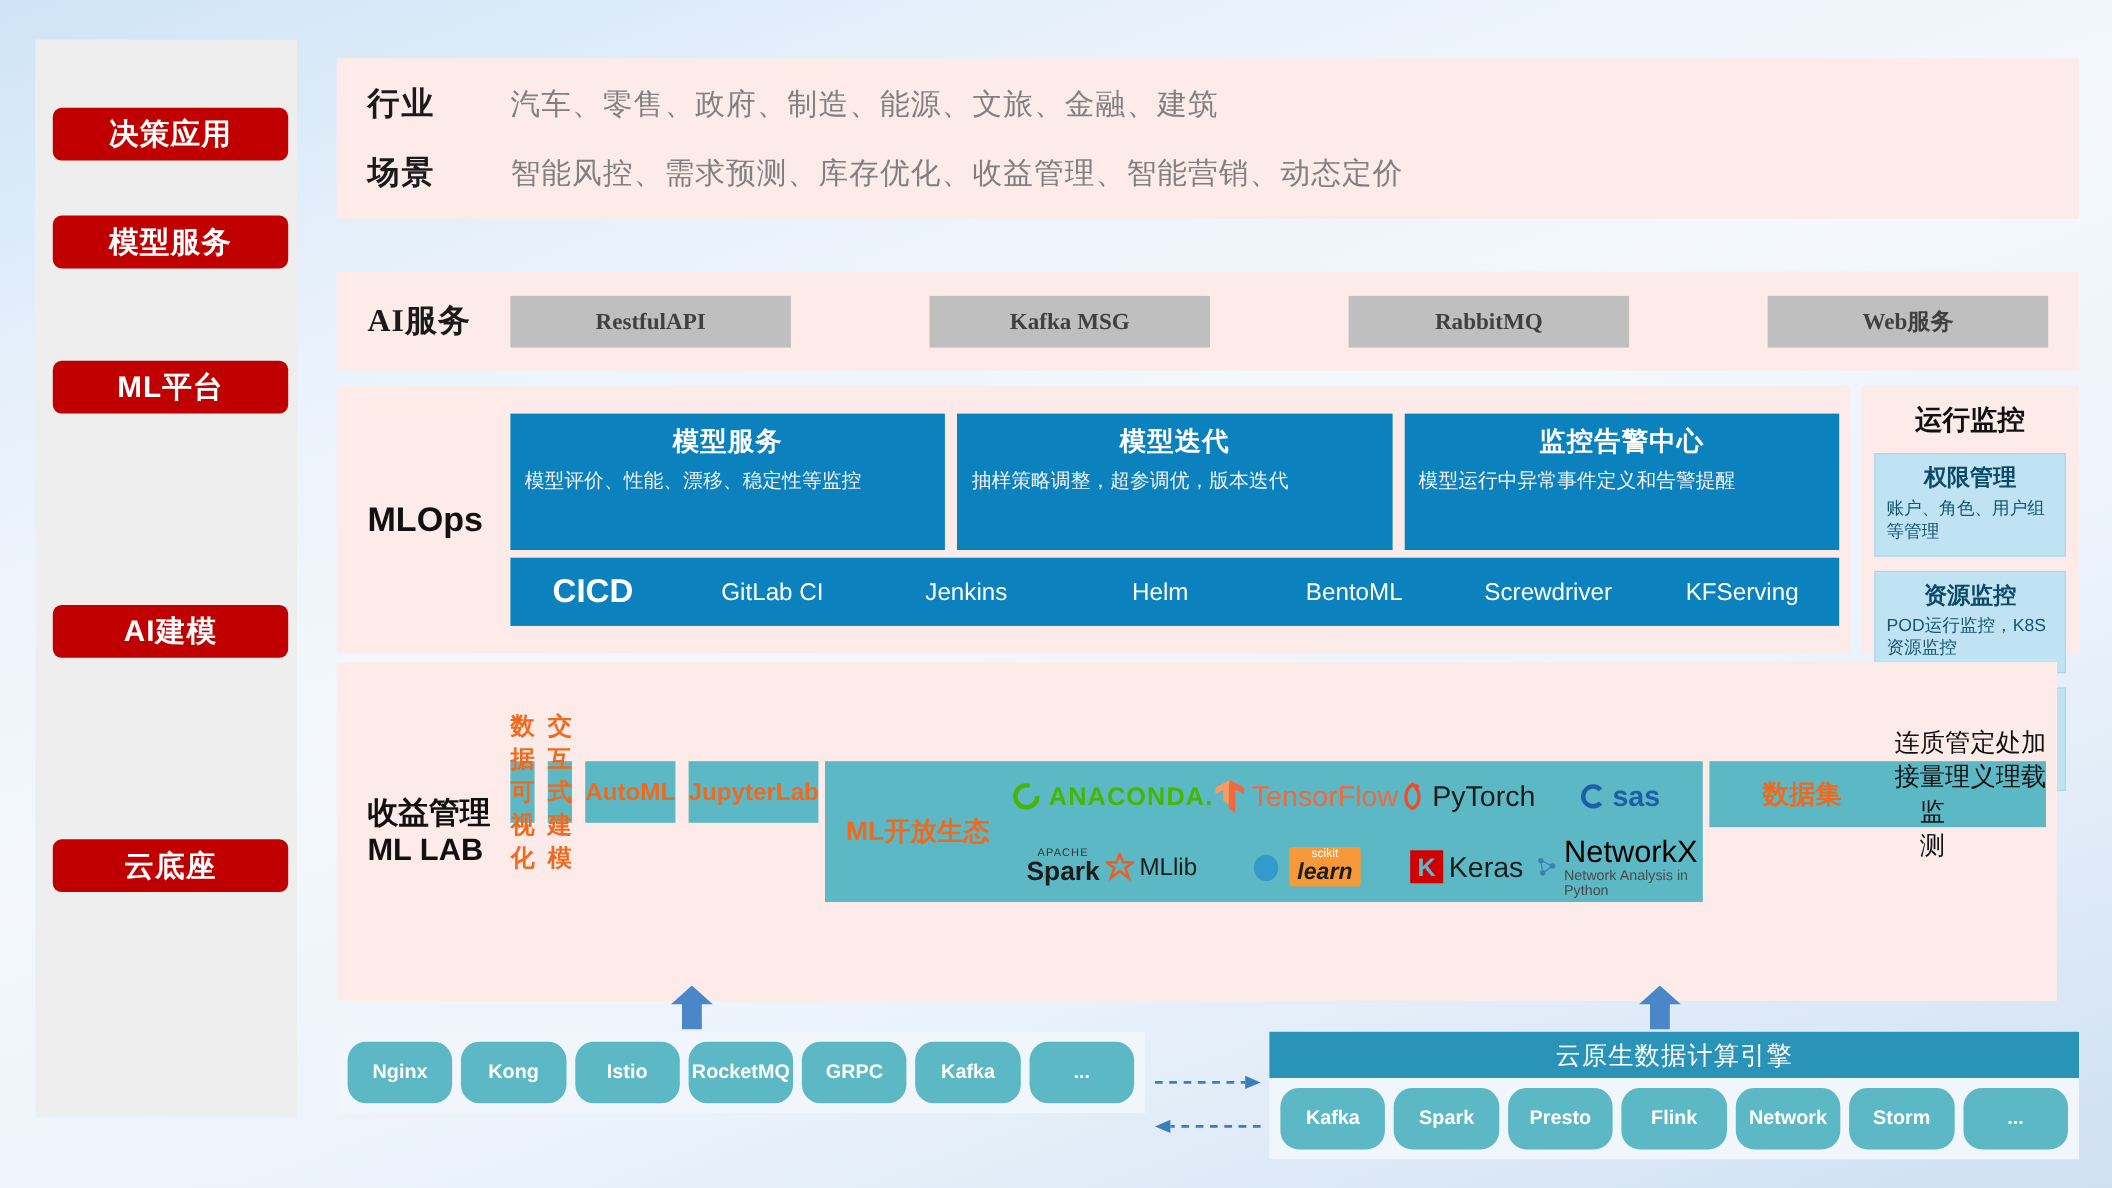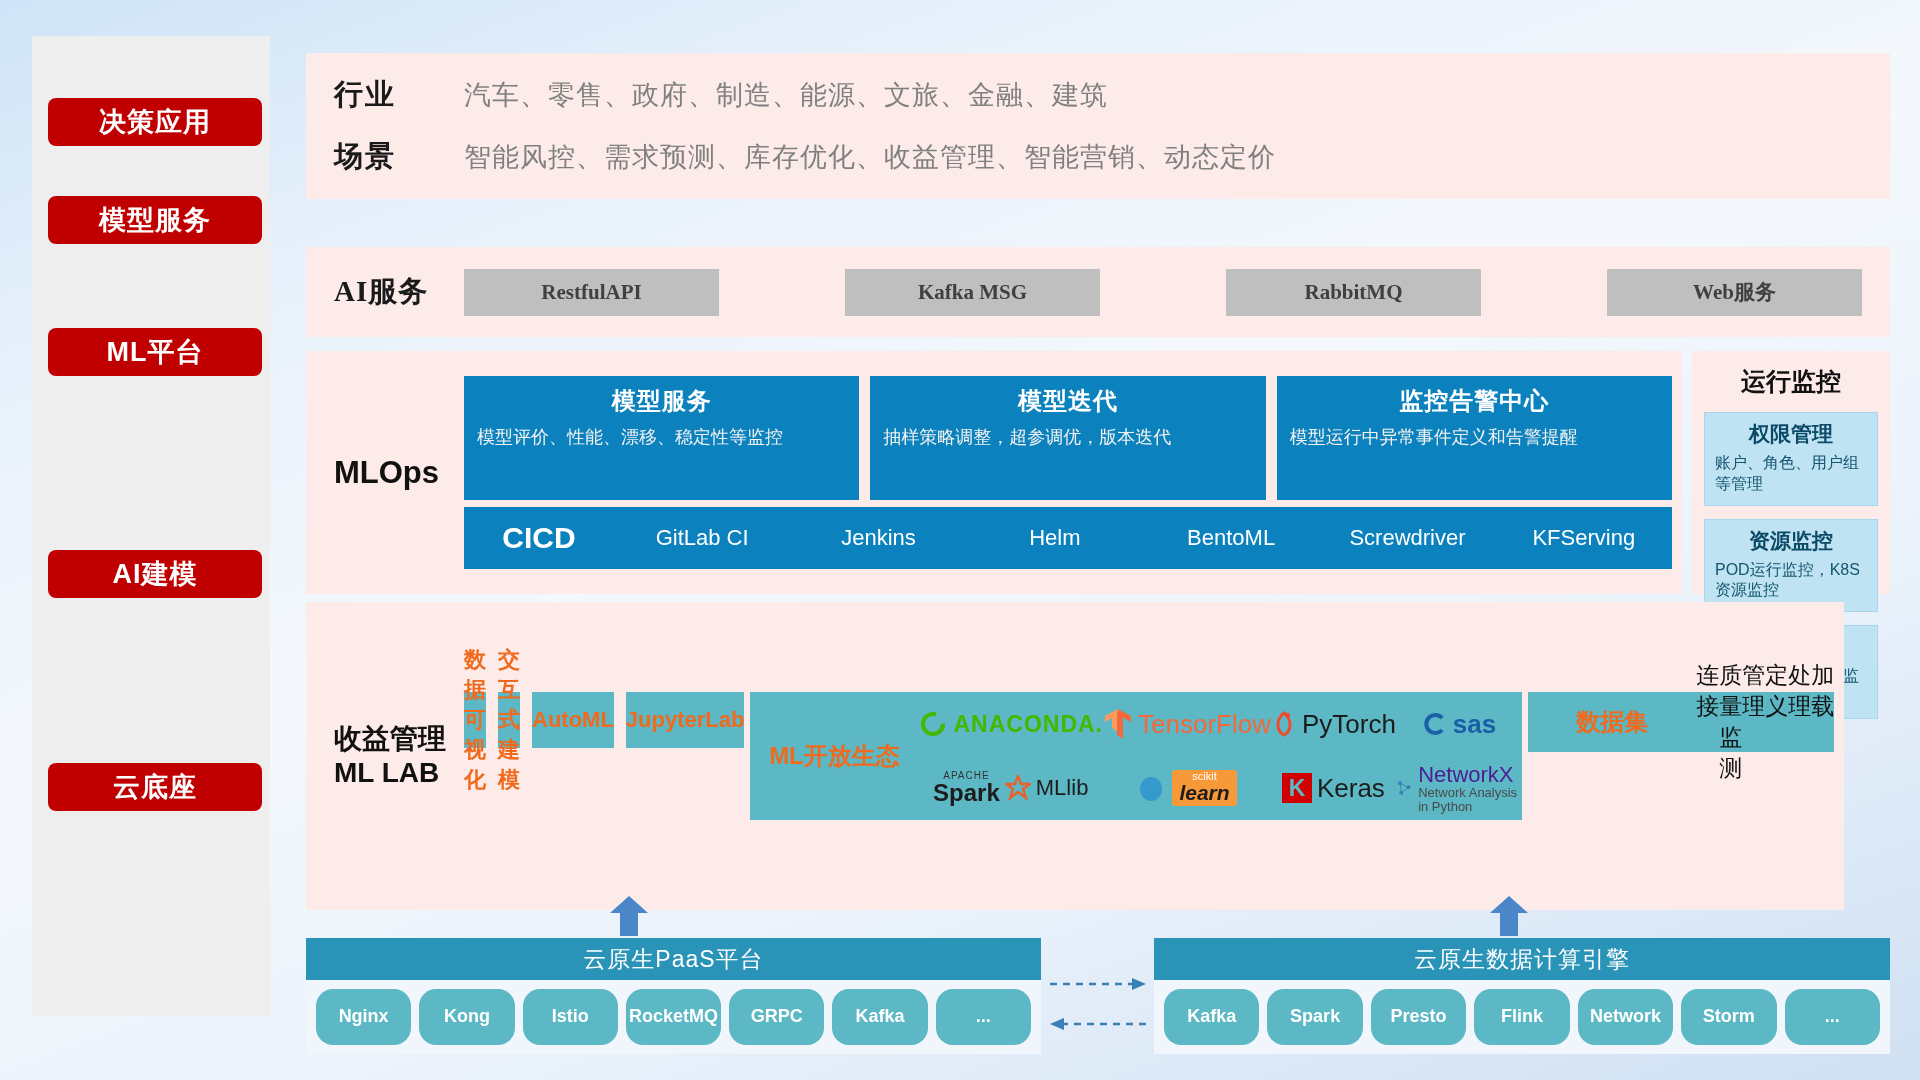--- a/index.html
+++ b/index.html
@@ -341,21 +341,21 @@
               <div class="logo">
                 <svg width="26" height="26" viewBox="0 0 26 26">
                   <line x1="6" y1="6" x2="19" y2="12" stroke="#3a7fb5" stroke-width="1.3"></line>
                   <line x1="6" y1="6" x2="8" y2="20" stroke="#3a7fb5" stroke-width="1.3"></line>
                   <line x1="19" y1="12" x2="8" y2="20" stroke="#3a7fb5" stroke-width="1.3"></line>
                   <circle cx="6" cy="6" r="3" fill="#3a7fb5"></circle>
                   <circle cx="19" cy="12" r="3" fill="#3a7fb5"></circle>
                   <circle cx="8" cy="20" r="3" fill="#3a7fb5"></circle>
                 </svg>
                 <div style="display:flex;flex-direction:column;line-height:1.05">
-                  <span style="font-size:22px;color:#4c1d95">NetworkX</span>
+                  <span style="font-size:28px;color:#000000">NetworkX</span>
                   <span style="font-size:13px;color:#4a4a4a">Network Analysis in Python</span>
                 </div>
               </div>
 
             </div>
           </div>
 
           <div class="lab-data">
             <div class="lab-data-label">数据集</div>
             <div class="lab-data-items">
@@ -375,21 +375,20 @@
     <div id="cloud-zone">
 
       <svg class="up-arrow" style="left:300px; top:-24px" viewBox="0 0 46 40">
         <polygon points="23,0 42,17 32,17 32,40 14,40 14,17 4,17" fill="#4a86c8"></polygon>
       </svg>
       <svg class="up-arrow" style="left:1180px; top:-24px" viewBox="0 0 46 40">
         <polygon points="23,0 42,17 32,17 32,40 14,40 14,17 4,17" fill="#4a86c8"></polygon>
       </svg>
 
       <div class="cloud-group" id="cloud-paas">
-        <div class="cloud-header">云原生PaaS平台</div>
         <div class="cloud-chips">
           <div class="cloud-chip">Nginx</div>
           <div class="cloud-chip">Kong</div>
           <div class="cloud-chip">Istio</div>
           <div class="cloud-chip">RocketMQ</div>
           <div class="cloud-chip">GRPC</div>
           <div class="cloud-chip">Kafka</div>
           <div class="cloud-chip">...</div>
         </div>
       </div>

